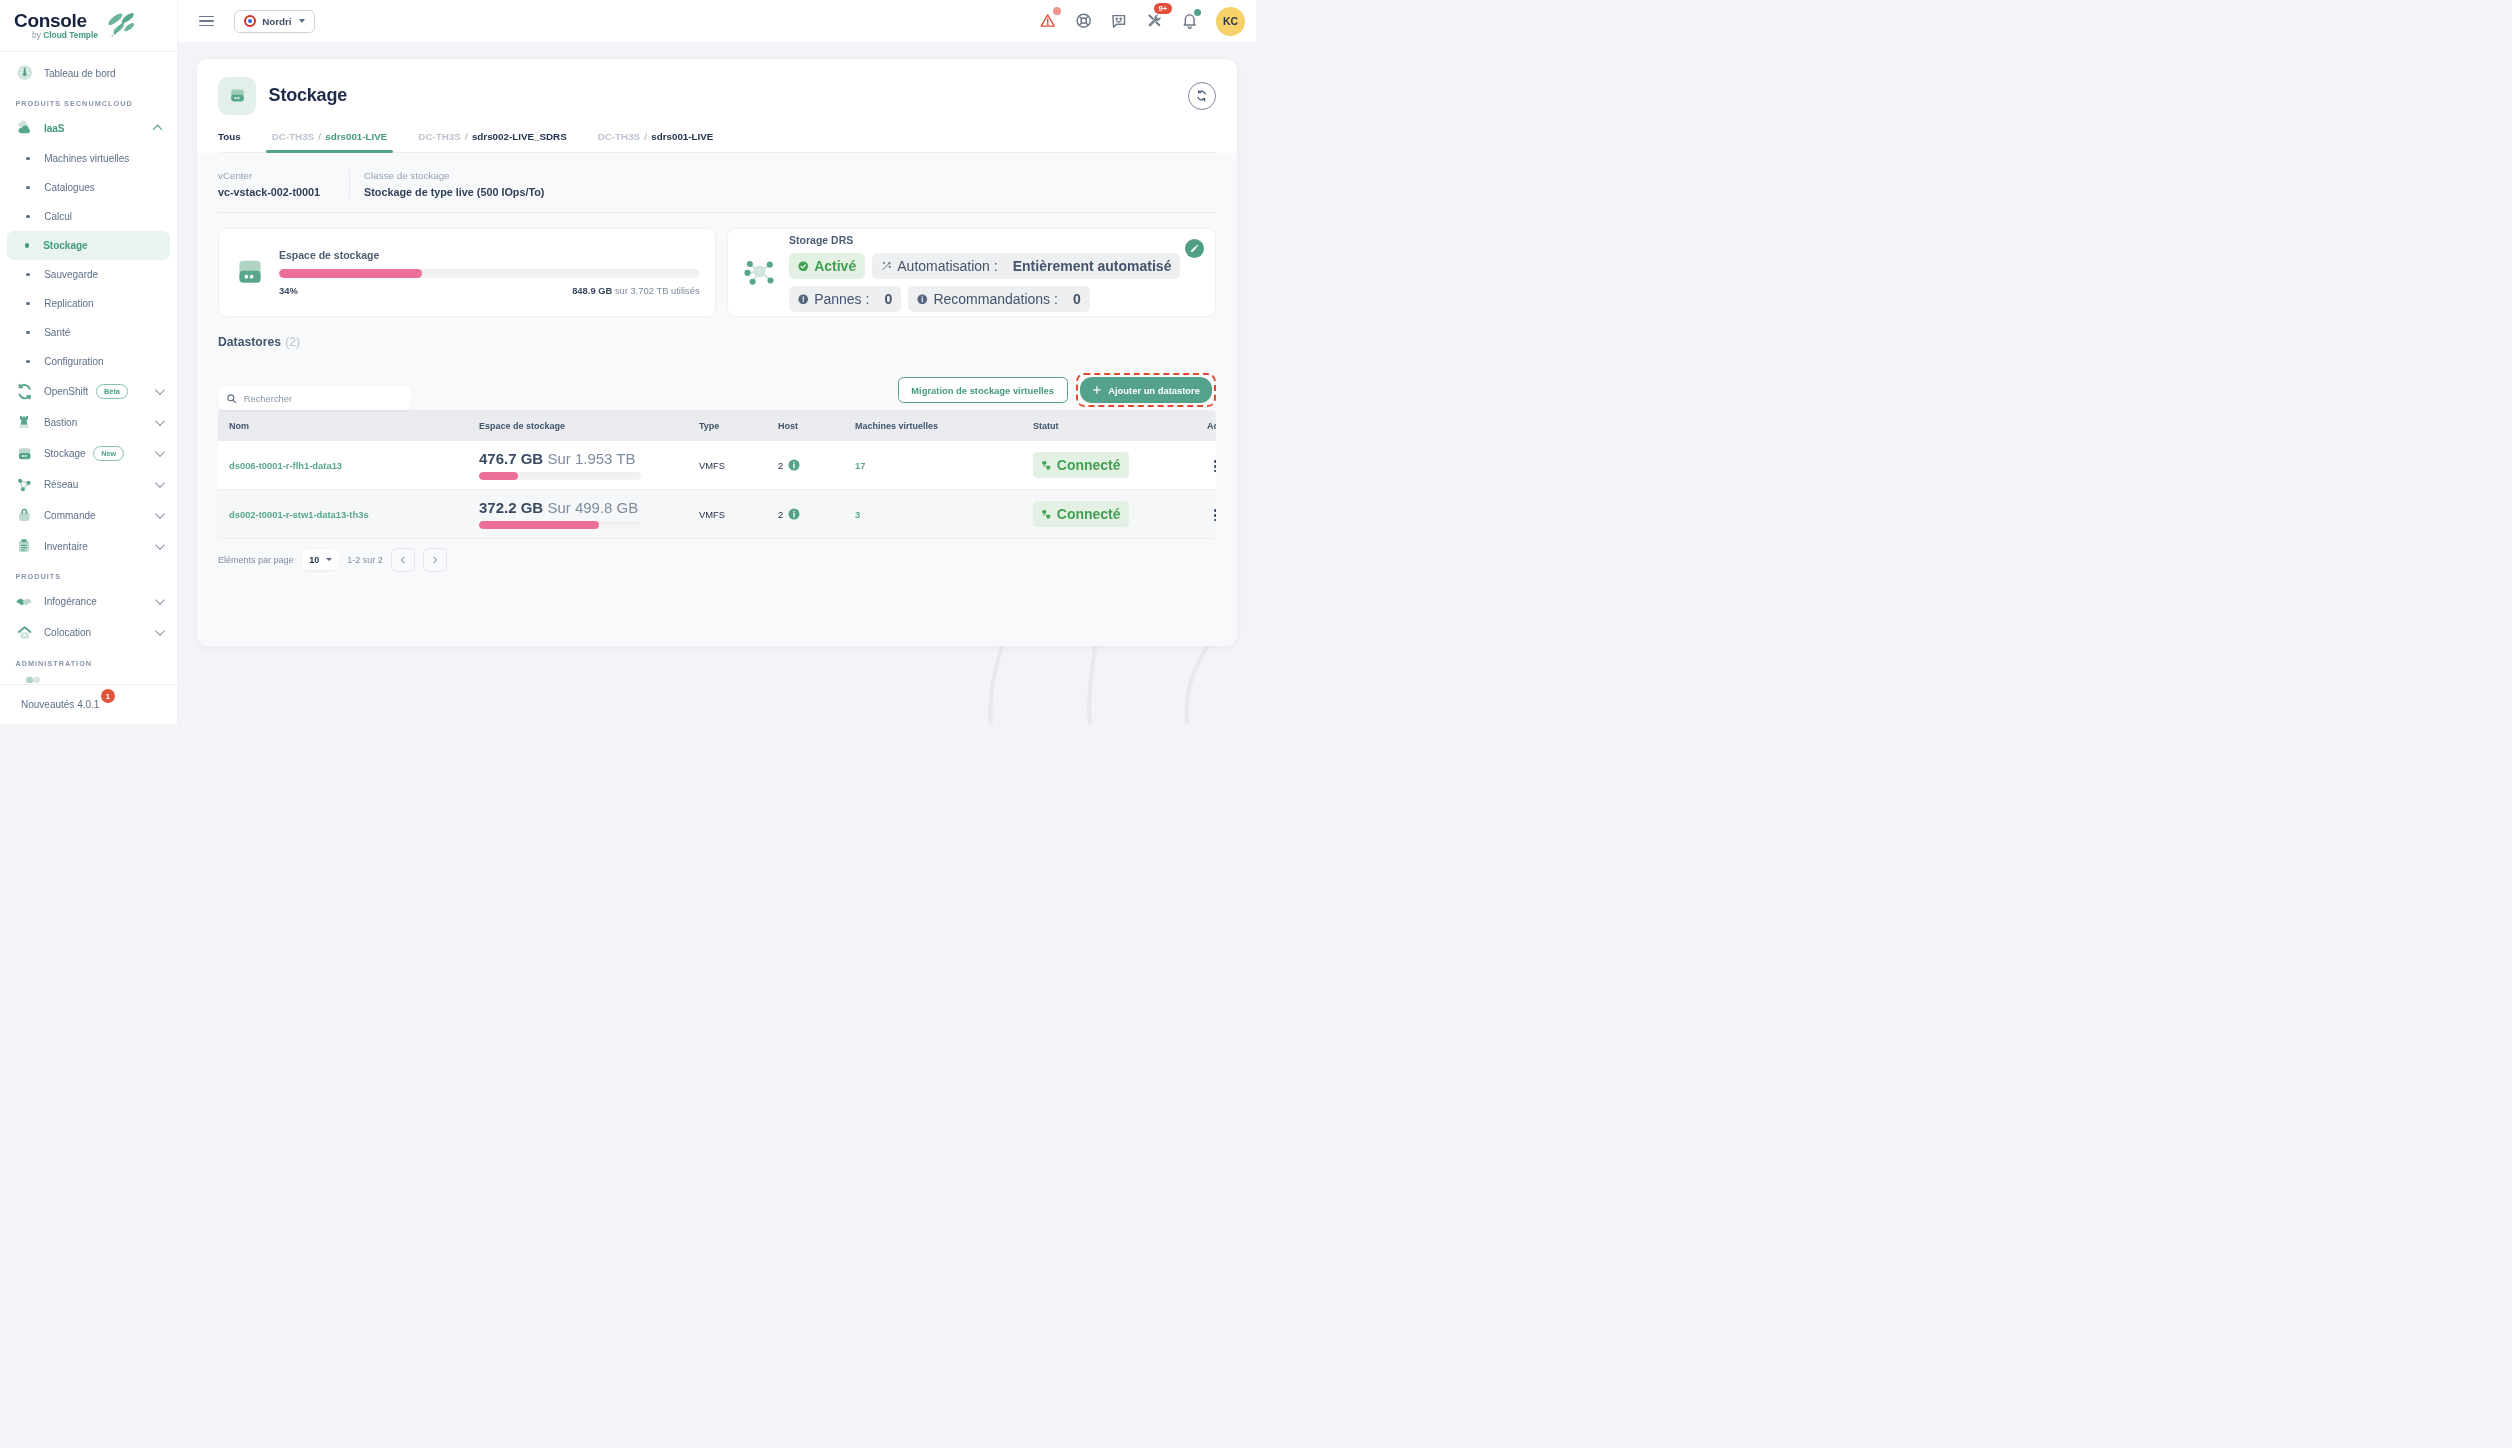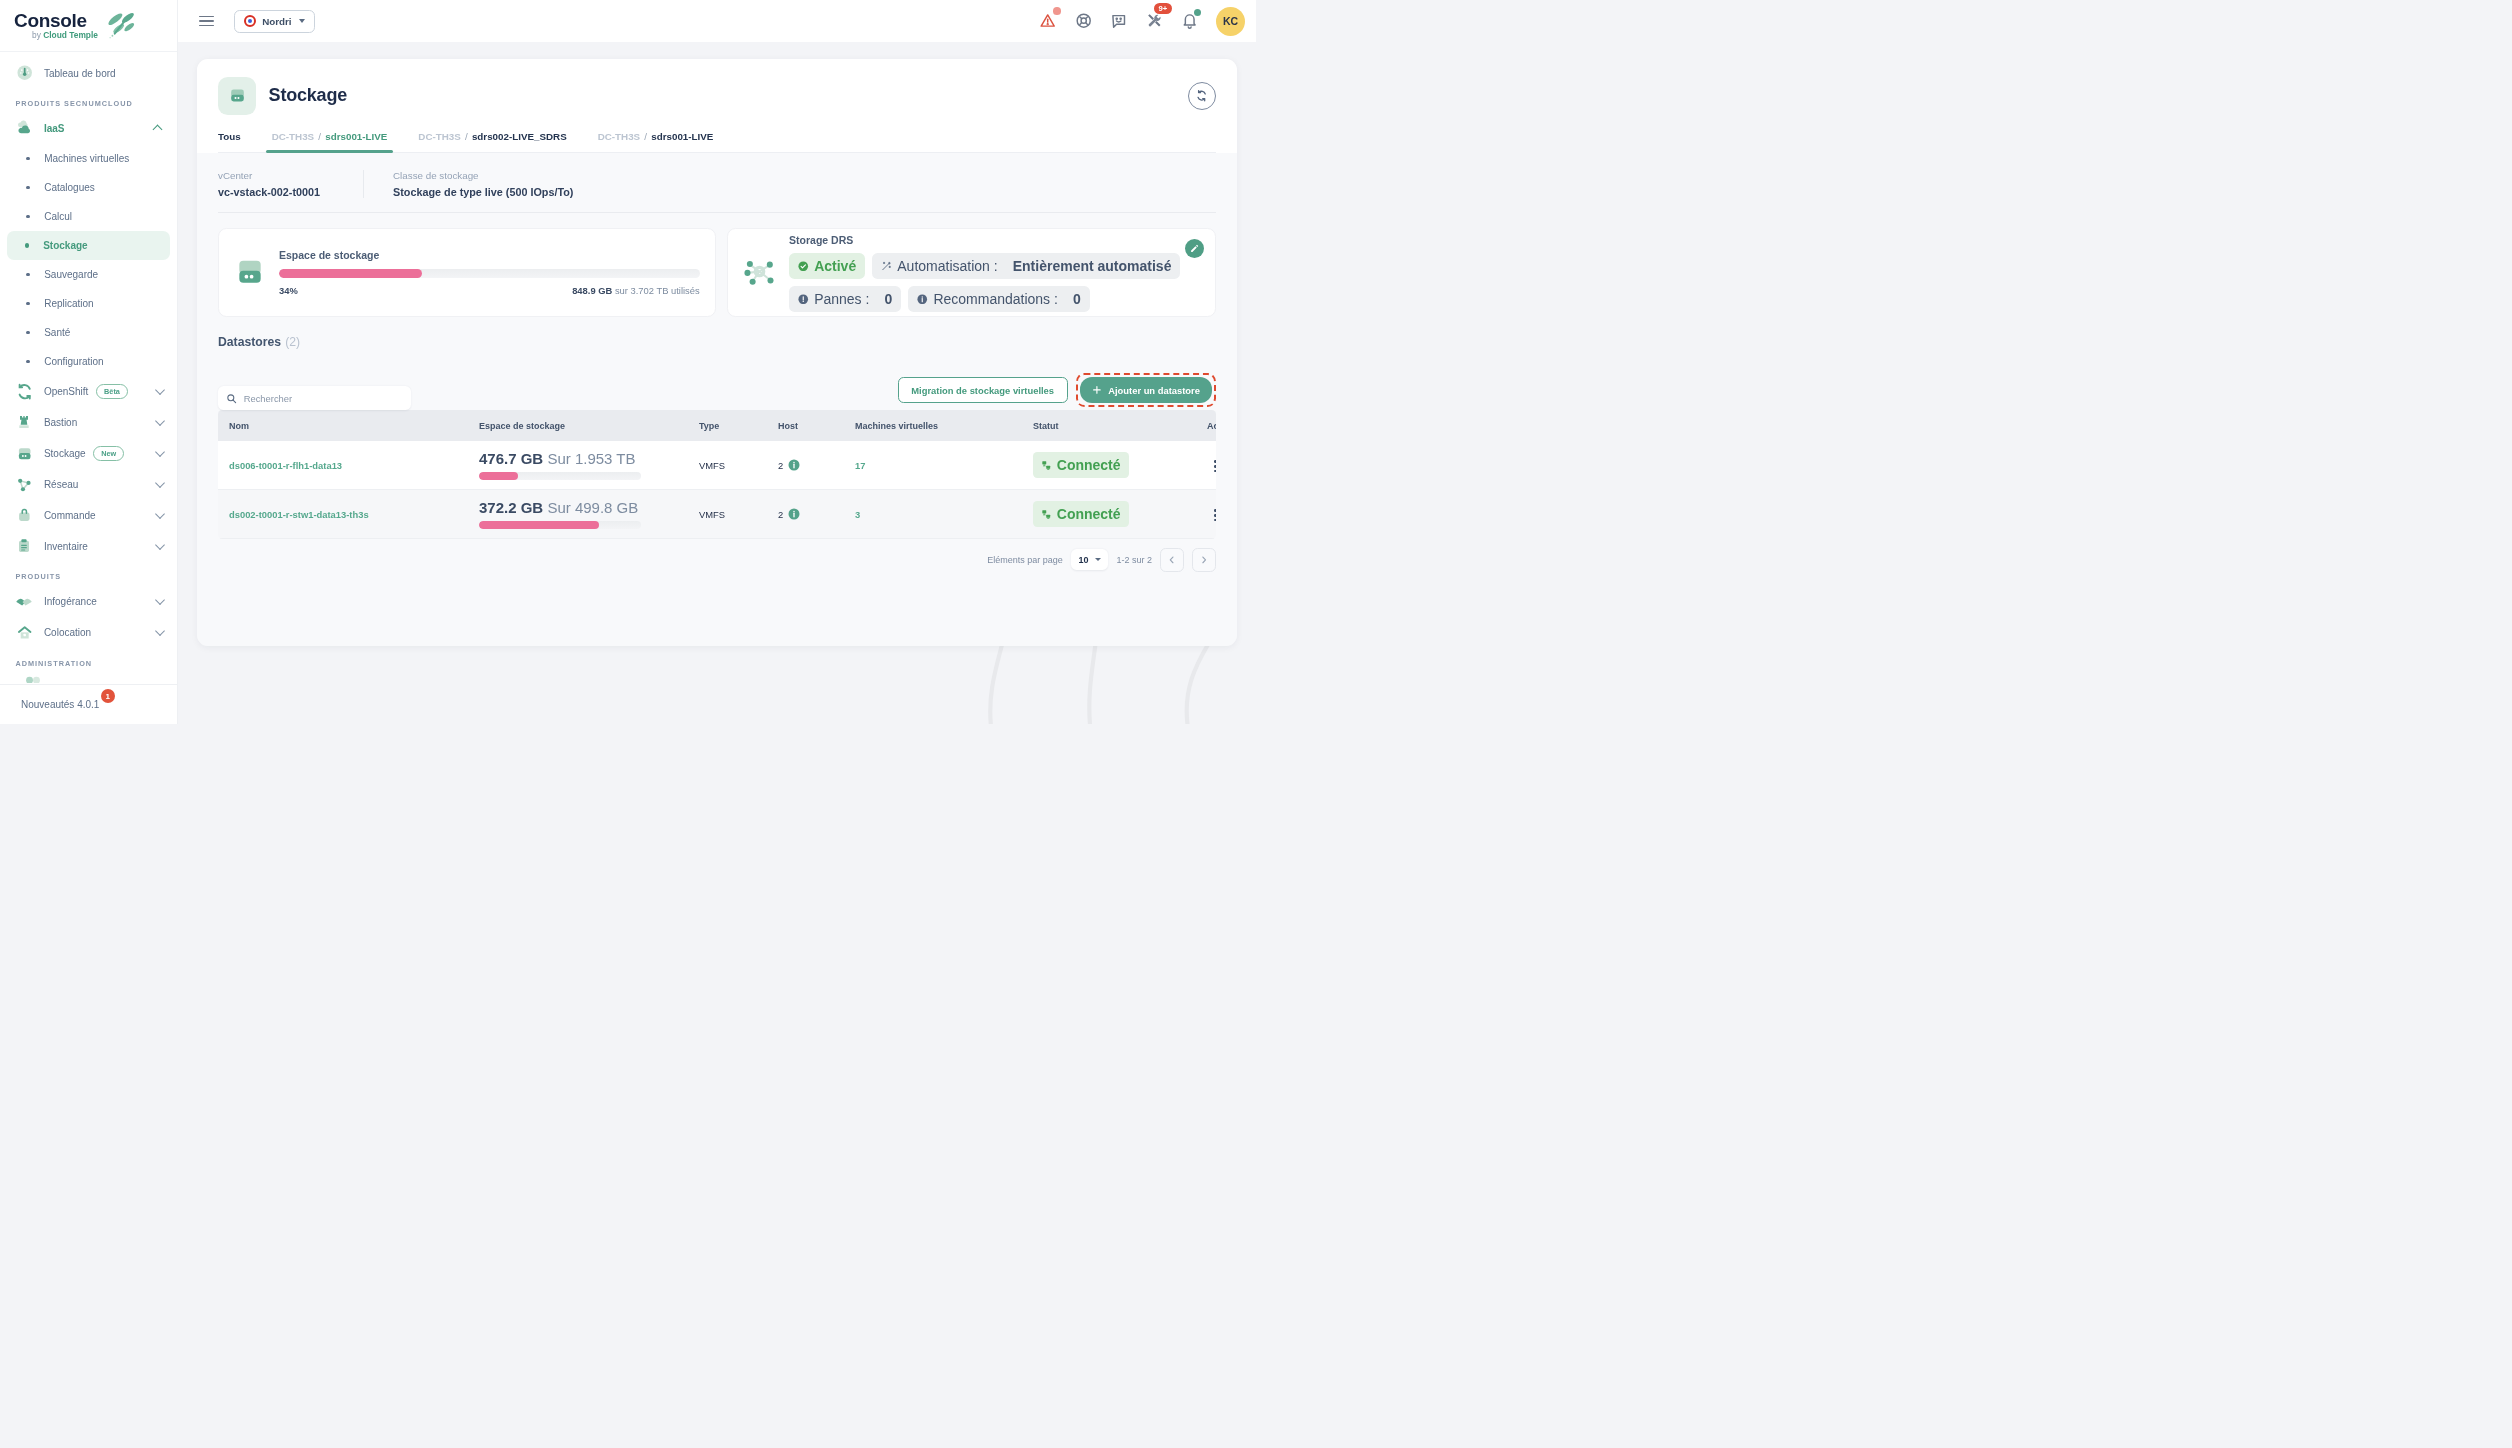--- a/index.html
+++ b/index.html
@@ -82,21 +82,21 @@
   .tab-slash { color:#9aa6b5; margin:0 4.2px; font-weight:400; }
   .tab-name { color:#24344f; }
   .tab.active .tab-name { color:#449a7d; }
   .tab.active::after { content:""; position:absolute; left:-5.6px; right:-5.6px; bottom:-0.7px; height:2.8px;
                        background:#55a28c; border-radius:2.1px; }
   .card-body { background:#f8f9fb; border-radius:0 0 11px 11px; padding:16.7px 21px 11px; flex:1; }
 
   .info-row { display:flex; padding-bottom:14px; }
   .info-block .lbl { font-size:9.8px; color:#95a3b6; margin-bottom:4.9px; }
   .info-block .val { font-size:10.8px; font-weight:700; color:#31415c; }
-  .info-block + .info-block { margin-left:43px; padding-left:29px; border-left:0.7px solid #e7eaee; }
+  .info-block + .info-block { margin-left:29px; padding-left:14px; border-left:0.7px solid #e7eaee; }
   .hsep { border:none; border-top:0.7px solid #e9ebef; margin:0 0 15.4px; }
 
   .stats { display:flex; gap:11px; }
   .stat-card { background:#fff; border:0.7px solid #f0f1f4; border-radius:8.4px; padding:14px 15.4px;
                display:flex; gap:12.6px; height:89px; position:relative; }
   .stat-card.space { flex:1.02; }
   .stat-card.drs { flex:1; }
   .stat-icon { align-self:center; flex:none; }
   .stat-content { flex:1; display:flex; flex-direction:column; justify-content:center; }
   .stat-title { font-size:10.5px; font-weight:600; color:#4c5d75; margin-bottom:7.7px; }
@@ -145,21 +145,21 @@
   .row-bar { width:162px; height:7.7px; border-radius:4.2px; background:linear-gradient(#eceef0,#f3f4f6); overflow:hidden; }
   .row-bar .fill { height:100%; background:#ec6f99; border-radius:4.2px; }
   .td.host { display:flex; align-items:center; gap:4.9px; }
   .td.vms { color:#55a88d; font-weight:600; cursor:pointer; }
   .status-badge { display:inline-flex; align-items:center; gap:4.9px; background:#e2f1e3; color:#43a052;
                   font-size:14px; font-weight:600; padding:4.9px 8.4px; border-radius:4.2px; }
   .td.actions { text-align:right; padding-right:9.8px; }
   .kebab { display:inline-flex; flex-direction:column; gap:2.1px; padding:4.2px 7px; cursor:pointer; background:none; border:none; }
   .kebab i { width:2.5px; height:2.5px; border-radius:50%; background:#3f4f68; display:block; }
 
-  .pagination { display:flex; align-items:center; justify-content:flex-end; gap:8px; margin-top:8.4px;
+  .pagination { display:flex; align-items:center; justify-content:flex-start; gap:8px; margin-top:8.4px;
                 font-size:9px; color:#7e8ca1; }
   .pp-box { background:#fff; border-radius:5.6px; box-shadow:0 0.7px 2.1px rgba(23,36,64,.08); padding:5.6px 7.7px;
             display:flex; align-items:center; gap:6.3px; font-weight:700; color:#1f2f4a; cursor:pointer; }
   .pp-caret { width:0; height:0; border-left:3.1px solid transparent; border-right:3.1px solid transparent;
               border-top:3.8px solid #5a6b82; }
   .pg-btn { width:24px; height:24px; border:0.7px solid #e4e7ec; border-radius:5.6px; background:#f9fafc;
             display:flex; align-items:center; justify-content:center; cursor:pointer; }
 </style>
 </head>
 <body>

